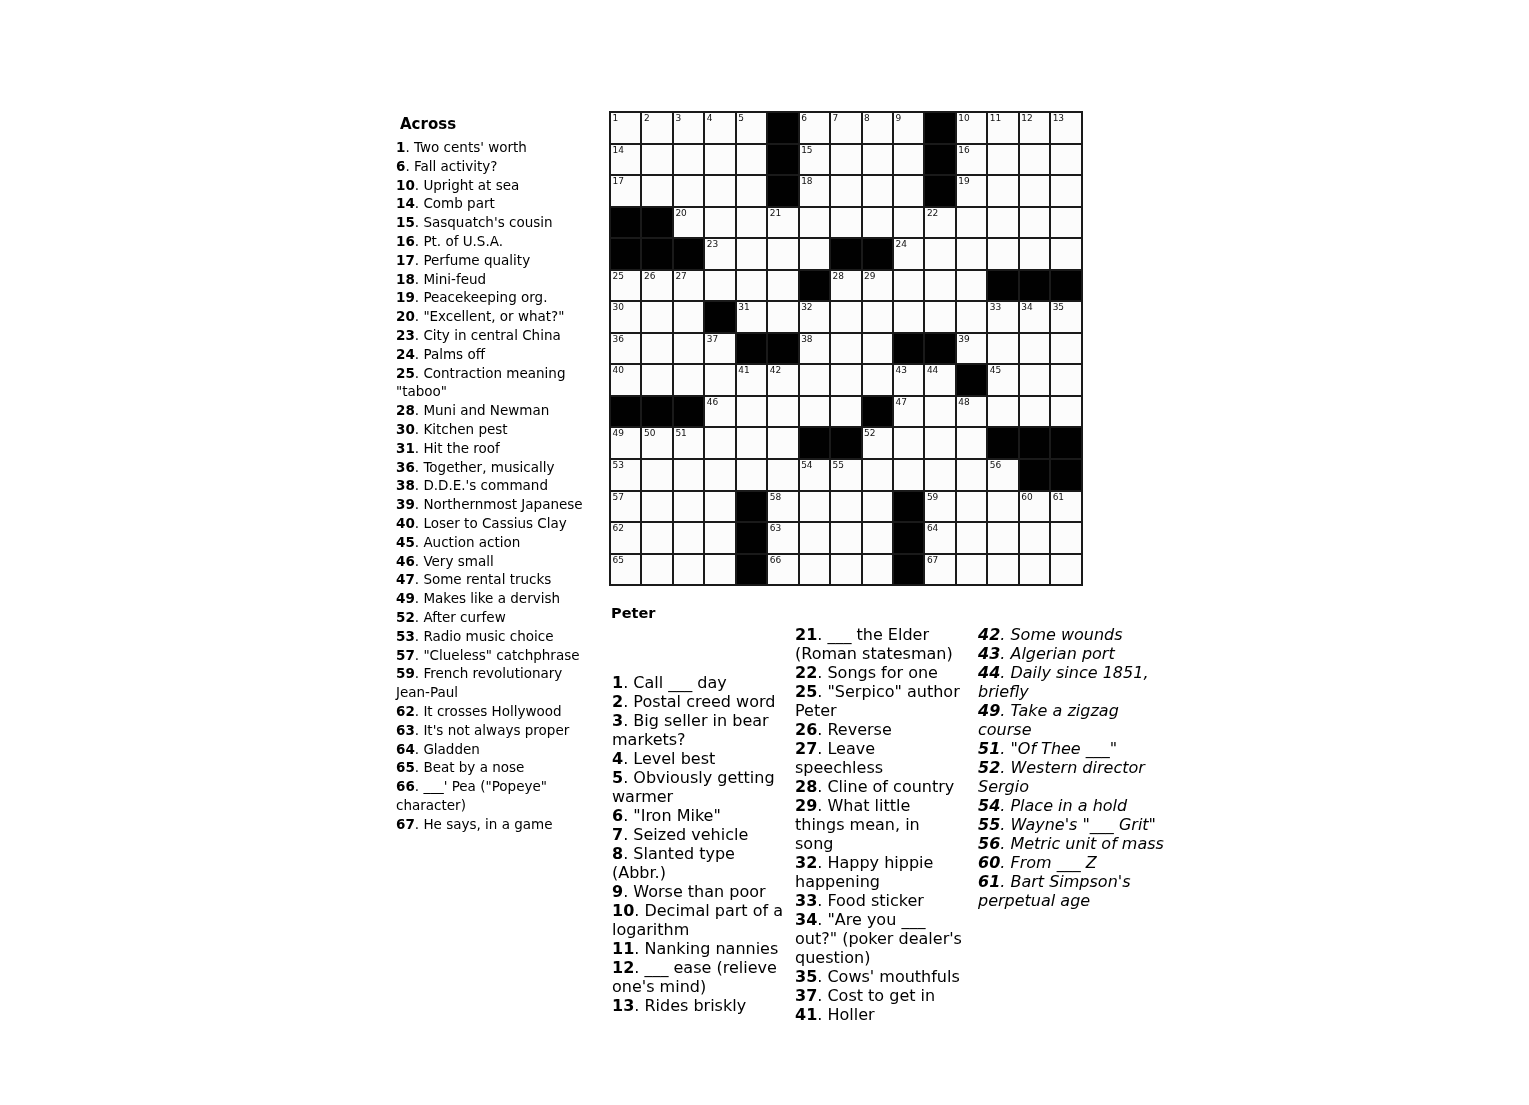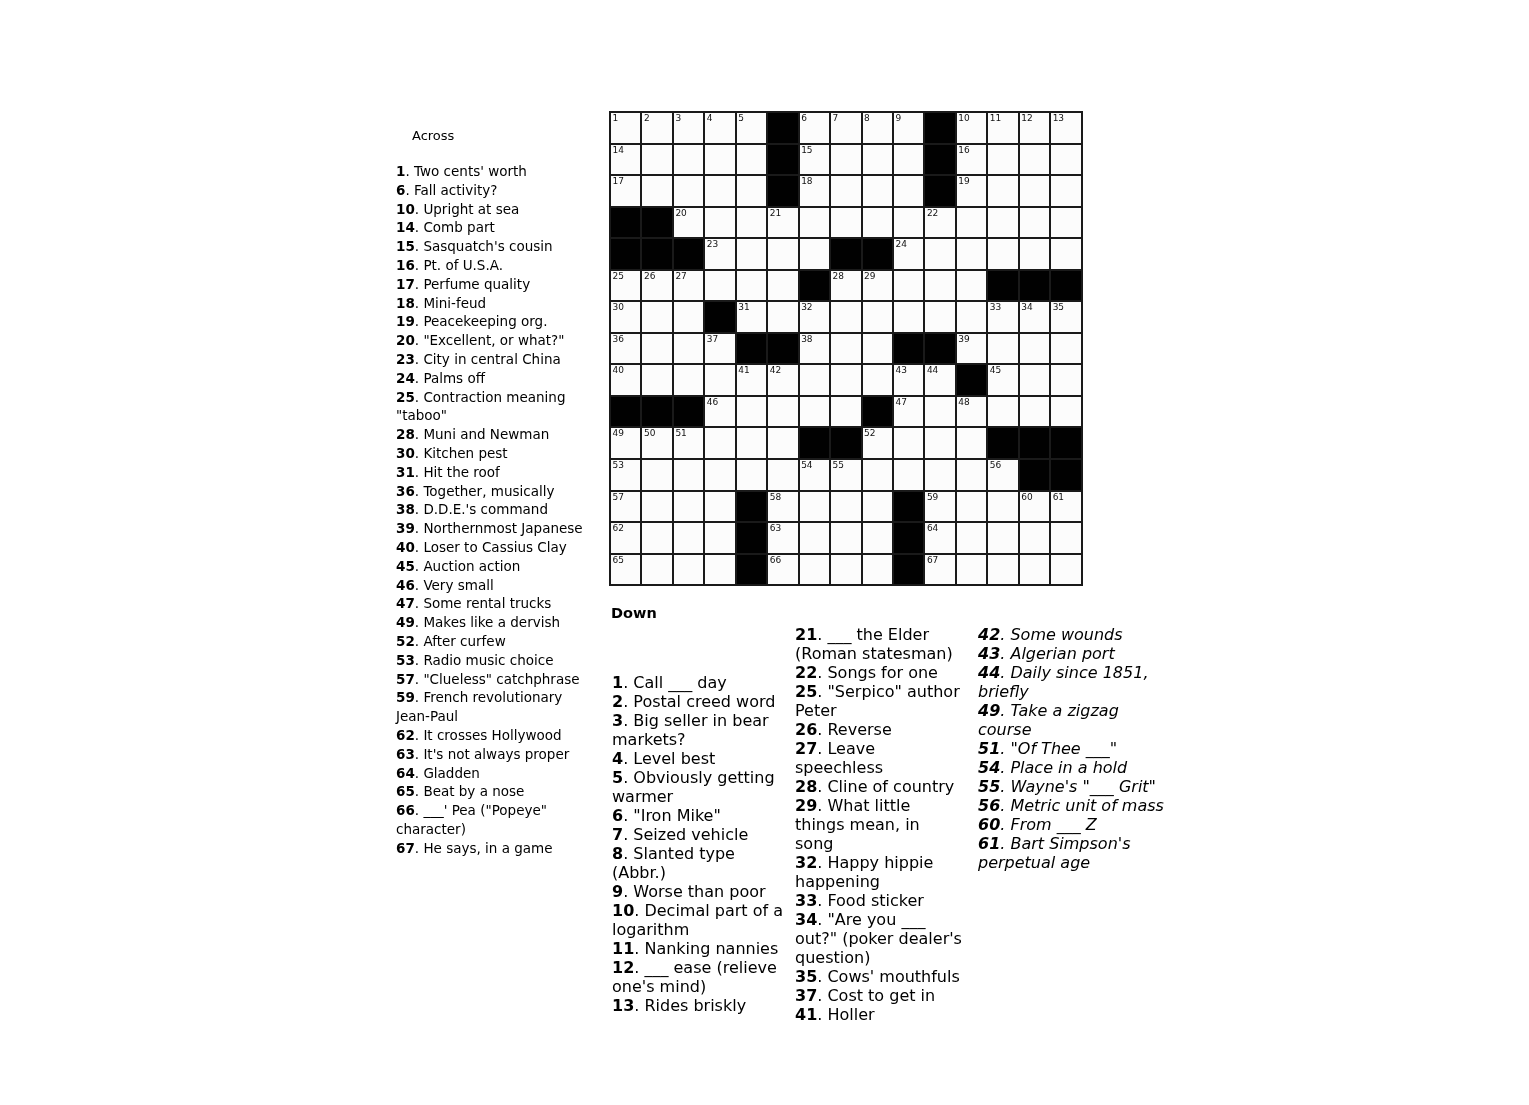--- a/index.html
+++ b/index.html
@@ -4,21 +4,21 @@
 <style>
   html,body{margin:0;padding:0;}
   body{
     width:1529px;height:1105px;position:relative;overflow:hidden;
     background:#ffffff;color:#000;
     font-family:"DejaVu Sans","Liberation Sans",sans-serif;
   }
   
   .panel{position:absolute;font-size:13.5px;line-height:18.8px;}
   .panel h2{
-    margin:16px;padding:0;font-size:13px;line-height:20px;font-weight:normal;
+    margin:4px;padding:0;font-size:15px;line-height:20px;font-weight:bold;
   }
   .clue{margin:0;padding:0;}
   .clue b{font-weight:bold;}
   #across-panel{left:396px;top:110px;width:200px;}
   #down-heading{left:611px;top:603px;position:absolute;font-size:14.5px;line-height:20px;font-weight:bold;}
   .down-col{position:absolute;top:625px;}
   #down-col-1{left:612px;width:172px;margin-top:48px;}
   #down-col-2{left:795px;width:168px;}
   #down-col-3{left:978px;width:192px;font-style:italic;}
   
@@ -440,21 +440,21 @@
     <div class="cell black"></div>
     <div class="cell">
       <span class="num">67</span>
     </div>
     <div class="cell"></div>
     <div class="cell"></div>
     <div class="cell"></div>
     <div class="cell"></div>
   </div>
 
-<div id="down-heading">Down</div>
+<div id="down-heading">Peter</div>
 
 <div class="down-col" id="down-col-1">
     <div class="clue"><b>1</b>. Call ___ day</div>
     <div class="clue"><b>2</b>. Postal creed word</div>
     <div class="clue"><b>3</b>. Big seller in bear markets?</div>
     <div class="clue"><b>4</b>. Level best</div>
     <div class="clue"><b>5</b>. Obviously getting warmer</div>
     <div class="clue"><b>6</b>. "Iron Mike"</div>
     <div class="clue"><b>7</b>. Seized vehicle</div>
     <div class="clue"><b>8</b>. Slanted type (Abbr.)</div>
@@ -478,18 +478,19 @@
     <div class="clue"><b>35</b>. Cows' mouthfuls</div>
     <div class="clue"><b>37</b>. Cost to get in</div>
     <div class="clue"><b>41</b>. Holler</div>
   </div>
 <div class="down-col" id="down-col-3">
     <div class="clue"><b>42</b>. Some wounds</div>
     <div class="clue"><b>43</b>. Algerian port</div>
     <div class="clue"><b>44</b>. Daily since 1851, briefly</div>
     <div class="clue"><b>49</b>. Take a zigzag course</div>
     <div class="clue"><b>51</b>. "Of Thee ___"</div>
+    <div class="clue"><b>52</b>. Western director Sergio</div>
     <div class="clue"><b>54</b>. Place in a hold</div>
     <div class="clue"><b>55</b>. Wayne's "___ Grit"</div>
     <div class="clue"><b>56</b>. Metric unit of mass</div>
     <div class="clue"><b>60</b>. From ___ Z</div>
     <div class="clue"><b>61</b>. Bart Simpson's perpetual age</div>
   </div>
 
 </body></html>

